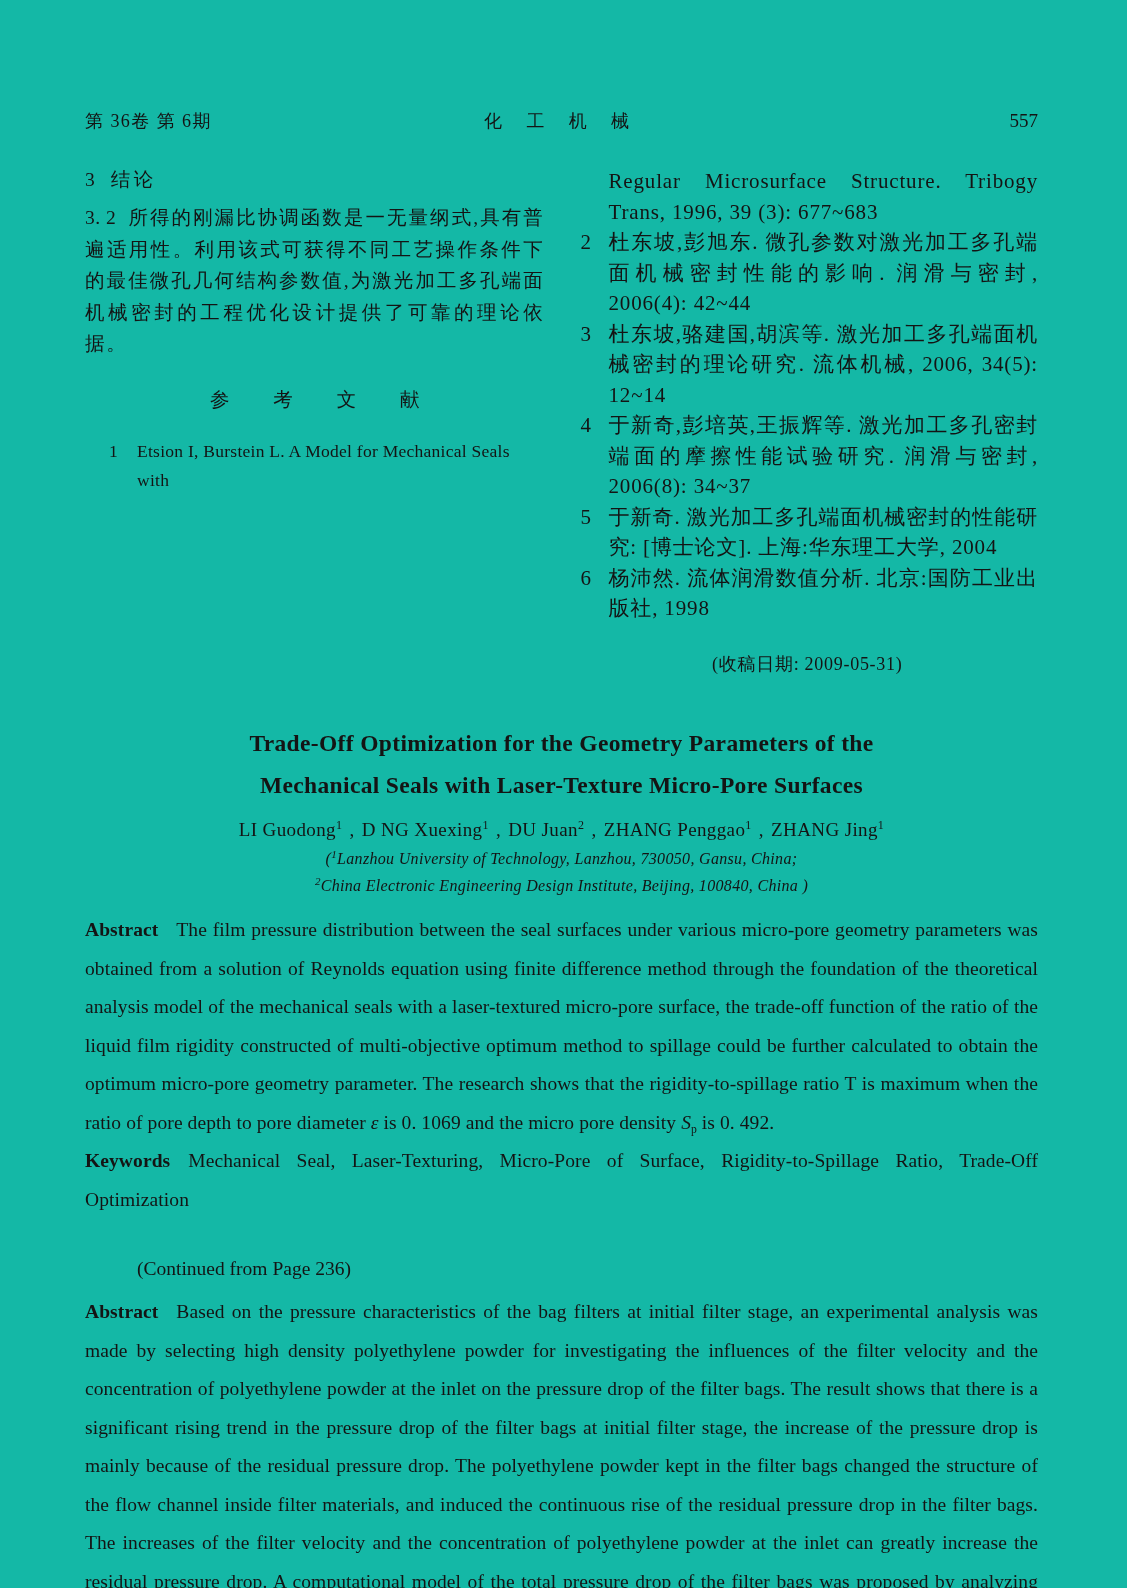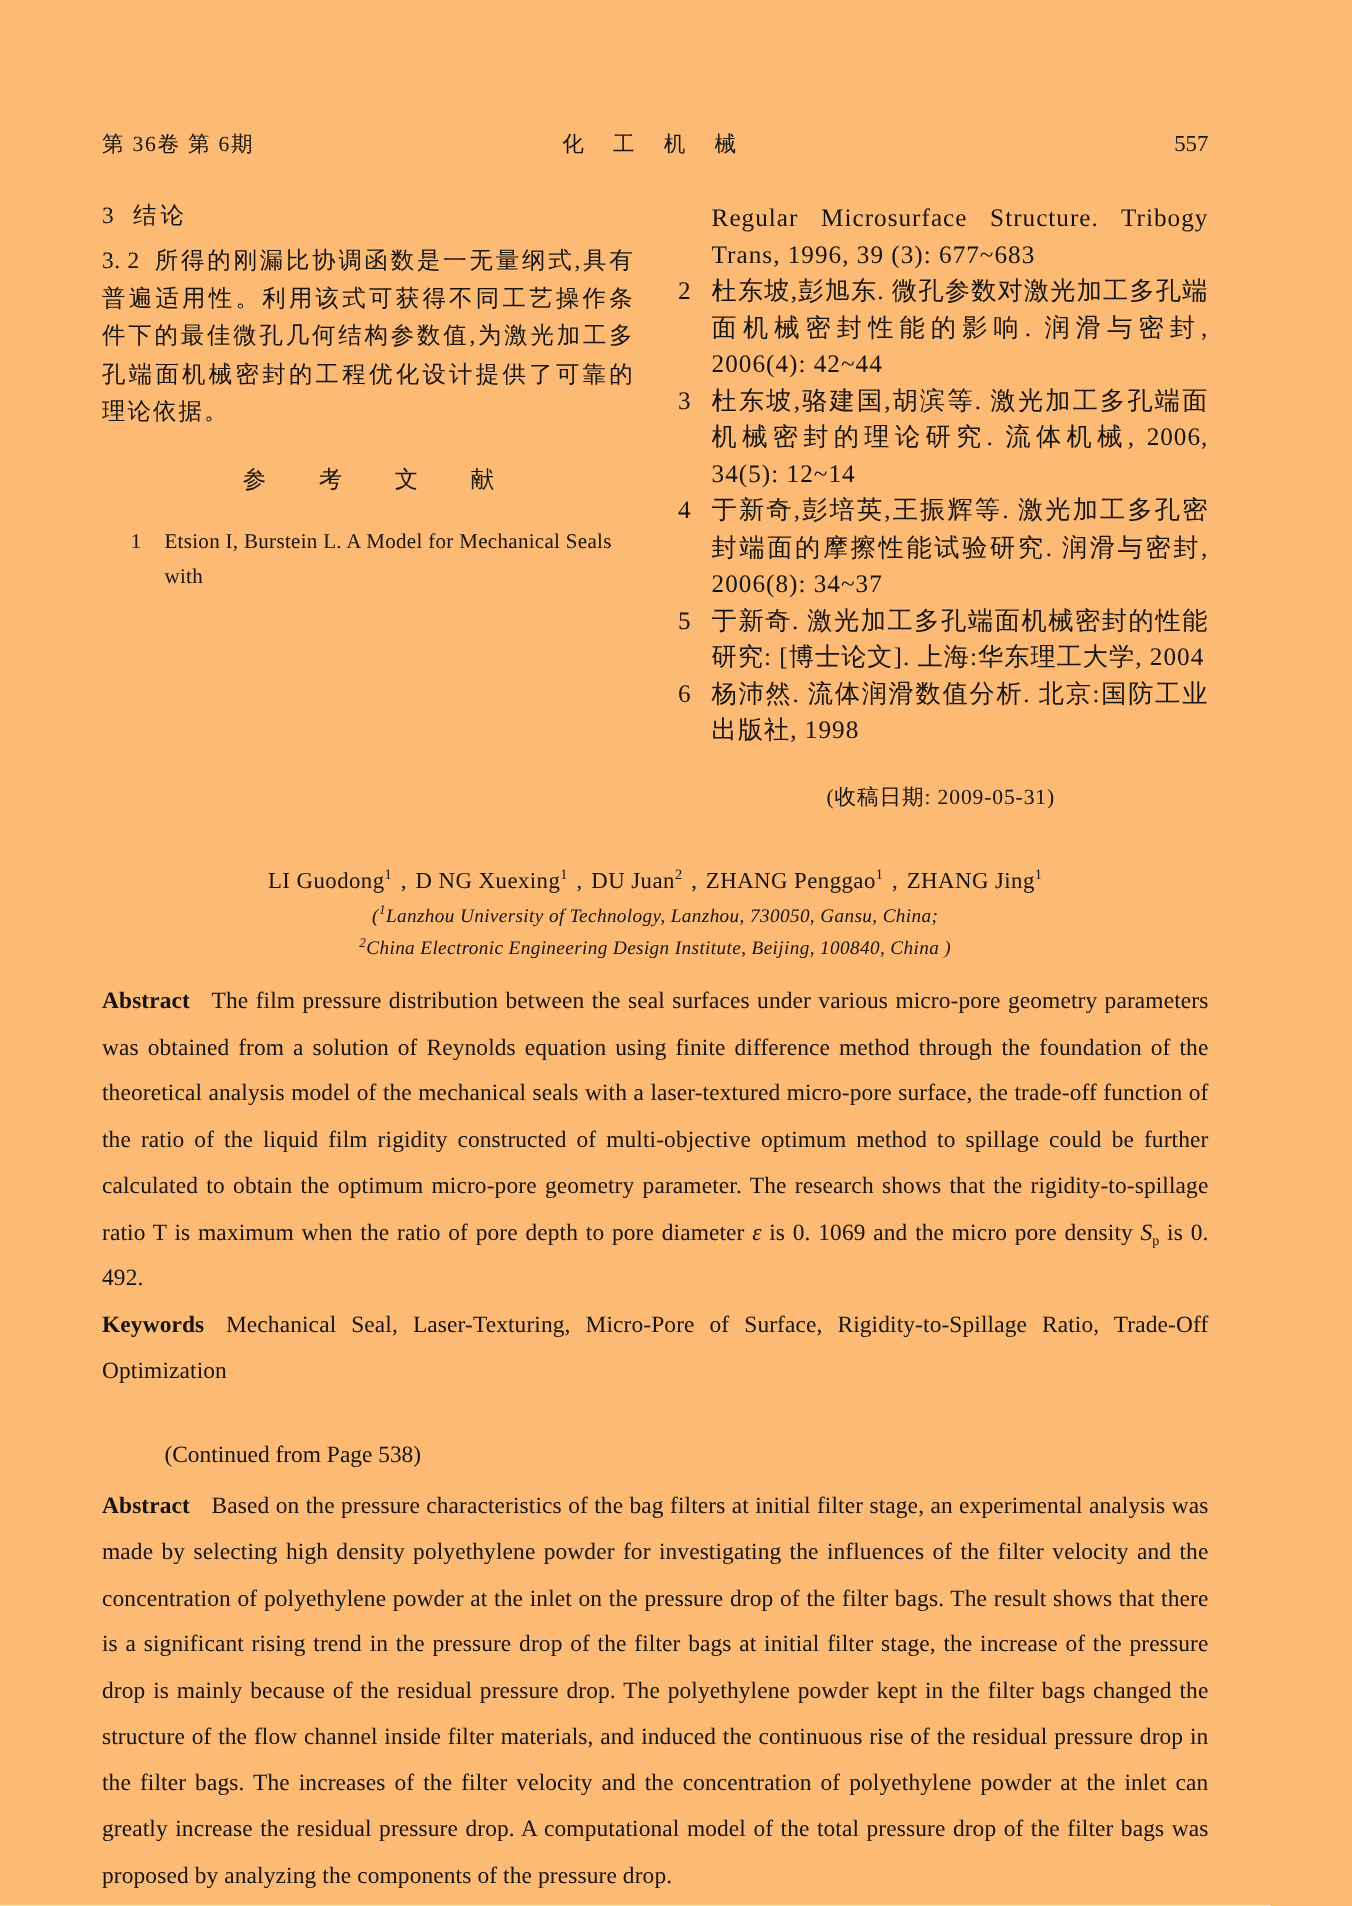--- a/index.html
+++ b/index.html
@@ -1,21 +1,21 @@
 <!DOCTYPE html>
 <html><head>
 <meta charset="utf-8">
 <style>
   * { box-sizing: border-box; }
   html, body { margin: 0; padding: 0; background: #ffffff; }
   .page {
     width: 1127px; height: 1588px;
-    background: #fdba74; color: #141414;
+    background: #14b8a6; color: #141414;
     font-family: "Liberation Serif", "DejaVu Serif", serif;
-    padding: 78px 120px 40px 85px;
+    padding: 78px 89px 40px 85px;
     overflow: hidden; position: relative;
   }
 
   
   .pg-header {
     display: flex; align-items: baseline;
     font-size: 18px; line-height: 22px;
   }
   .pg-header .h-left  { flex: 1; text-align: left;  letter-spacing: 0.08em; }
   .pg-header .h-center{ flex: 1; text-align: center; letter-spacing: 0.55em; }
@@ -137,20 +137,24 @@
         <span class="ref-num">5</span><span>于新奇. 激光加工多孔端面机械密封的性能研究: [博士论文]. 上海:华东理工大学, 2004</span>
       </p>
       <p class="ref-item">
         <span class="ref-num">6</span><span>杨沛然. 流体润滑数值分析. 北京:国防工业出版社, 1998</span>
       </p>
       <p class="received">(收稿日期: 2009-05-31)</p>
     </div>
   </div>
 
   <div class="english">
+    <h1 class="article-title">
+      <span>Trade-Off Optimization for the Geometry Parameters of the</span><br>
+      <span>Mechanical Seals with Laser-Texture Micro-Pore Surfaces</span>
+    </h1>
 
     <p class="authors">
       <span class="author"><span>LI Guodong</span><sup>1</sup></span><span class="author-sep"> , </span><span class="author"><span>D NG Xuexing</span><sup>1</sup></span><span class="author-sep"> , </span><span class="author"><span>DU Juan</span><sup>2</sup></span><span class="author-sep"> , </span><span class="author"><span>ZHANG Penggao</span><sup>1</sup></span><span class="author-sep"> , </span><span class="author"><span>ZHANG Jing</span><sup>1</sup></span>
     </p>
 
     <p class="affil">
       <span>(</span><sup>1</sup><span>Lanzhou University of Technology, Lanzhou, 730050, Gansu, China;</span>
     </p>
     <p class="affil">
       <sup>2</sup><span>China Electronic Engineering Design Institute, Beijing, 100840, China )</span>
@@ -159,21 +163,21 @@
     <p class="abstract-para">
       <span class="label">Abstract</span><span>The film pressure distribution between the seal surfaces under various micro-pore geometry parameters was obtained from a solution of Reynolds equation using finite difference method through the foundation of the theoretical analysis model of the mechanical seals with a laser-textured micro-pore surface, the trade-off function of the ratio of the liquid film rigidity constructed of multi-objective optimum method to spillage could be further calculated to obtain the optimum micro-pore geometry parameter. The research shows that the rigidity-to-spillage ratio T is maximum when the ratio of pore depth to pore diameter </span><span class="mvar">ε</span><span> is 0. 1069 and the micro pore density </span><span class="mvar">S</span><sub class="s1">p</sub><span> is 0. 492.</span>
     </p>
 
     <p class="keywords-para">
       <span class="label">Keywords</span><span>Mechanical Seal, Laser-Texturing, Micro-Pore of Surface, Rigidity-to-Spillage Ratio, Trade-Off Optimization</span>
     </p>
   </div>
 
   <div class="continued">
-    <p class="cont-note">(Continued from Page 538)</p>
+    <p class="cont-note">(Continued from Page 236)</p>
 
     <p class="abstract-para" style="margin-top:4px;">
       <span class="label">Abstract</span><span>Based on the pressure characteristics of the bag filters at initial filter stage, an experimental analysis was made by selecting high density polyethylene powder for investigating the influences of the filter velocity and the concentration of polyethylene powder at the inlet on the pressure drop of the filter bags. The result shows that there is a significant rising trend in the pressure drop of the filter bags at initial filter stage, the increase of the pressure drop is mainly because of the residual pressure drop. The polyethylene powder kept in the filter bags changed the structure of the flow channel inside filter materials, and induced the continuous rise of the residual pressure drop in the filter bags. The increases of the filter velocity and the concentration of polyethylene powder at the inlet can greatly increase the residual pressure drop. A computational model of the total pressure drop of the filter bags was proposed by analyzing the components of the pressure drop.</span>
     </p>
 
     <p class="keywords-para">
       <span class="label">Keywords</span><span>Bag Filter, Filter Bag, Pressure Drop, Residual Pressure Drop</span>
     </p>
   </div>
 

